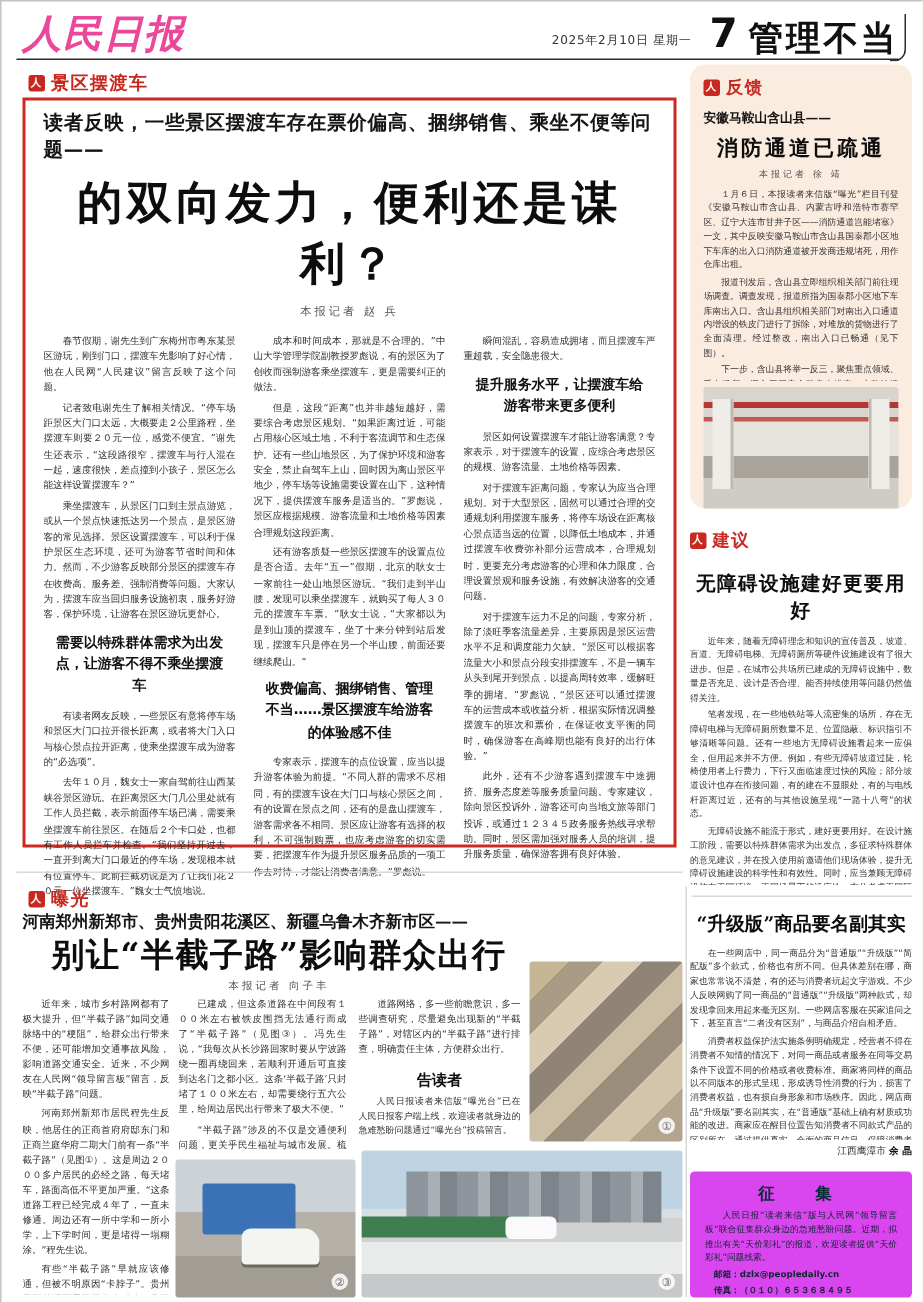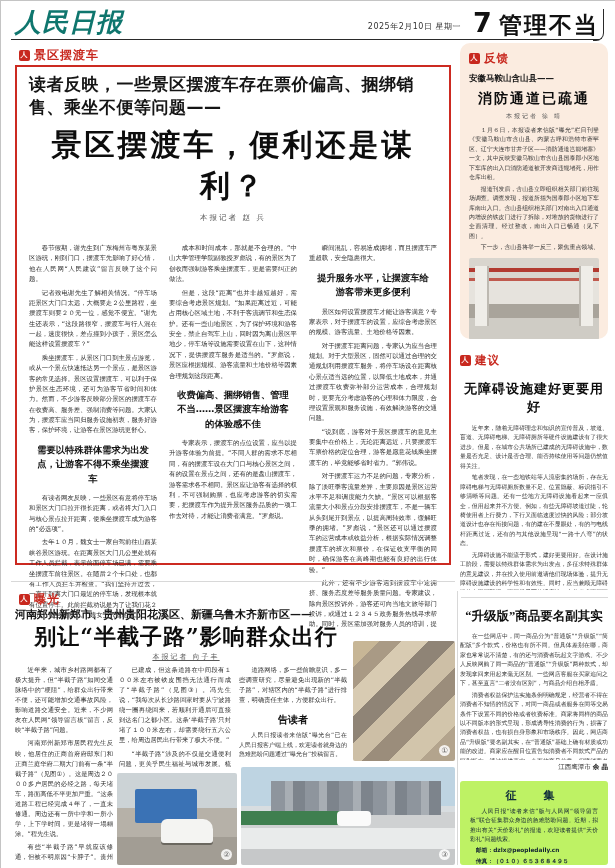--- a/index.html
+++ b/index.html
@@ -1,41 +1,41 @@
 <!DOCTYPE html>
 <html><head>
 <meta charset="utf-8">
 <style>
   html,body{margin:0;padding:0;background:#ededed;font-family:"DejaVu Sans",sans-serif;}
   .page{position:relative;width:615px;height:868px;margin:0 auto;background:#fff;border:1px solid #c4c4c4;overflow:hidden;}
   
-  .masthead{position:absolute;left:14px;top:4px;font-family:"DejaVu Serif",serif;font-style:italic;font-weight:bold;font-size:26px;color:#0f766e;letter-spacing:1px;}
+  .masthead{position:absolute;left:14px;top:4px;font-family:"DejaVu Serif",serif;font-style:italic;font-weight:bold;font-size:26px;color:#ec4899;letter-spacing:1px;}
   .hdr-date{position:absolute;left:330px;top:20px;width:130px;text-align:right;font-size:8px;color:#333;letter-spacing:.5px;}
   .hdr-pagenum{position:absolute;left:472px;top:6px;font-size:27px;font-weight:bold;color:#111;}
   .hdr-section{position:absolute;left:498px;top:9px;font-size:23px;font-weight:bold;color:#111;letter-spacing:2px;font-family:"DejaVu Sans",sans-serif;}
   .hdr-rule{position:absolute;left:10px;top:38px;width:588px;height:0;border-top:1.5px solid #2a2a2a;}
   .hdr-bracket{position:absolute;left:592px;top:8px;width:10px;height:31px;border-right:1.5px solid #2a2a2a;border-bottom:1.5px solid #2a2a2a;border-bottom-right-radius:8px;}
   
   .seclabel{position:absolute;display:flex;align-items:center;gap:4px;font-size:12px;font-weight:bold;color:#c8281e;letter-spacing:1px;}
   .seclogo{display:inline-block;width:11px;height:11px;background:#c8281e;border-radius:2px;color:#fff;font-size:7px;line-height:11px;text-align:center;font-weight:bold;}
   
   .mainbox{position:absolute;left:14px;top:64px;width:436px;height:500px;border:2.5px solid #cc2a21;box-sizing:border-box;padding:6px 12px;background:#fff;}
-  .kicker{font-size:17px;font-weight:bold;color:#151515;letter-spacing:.5px;}
+  .kicker{font-size:13px;font-weight:bold;color:#151515;letter-spacing:.5px;}
   .mainhead{margin-top:6px;text-align:center;font-size:30px;font-weight:bold;color:#0d0d0d;letter-spacing:3px;font-family:"DejaVu Sans",sans-serif;}
   .byline{margin-top:6px;text-align:center;font-size:7.5px;color:#555;letter-spacing:2px;}
-  .cols{display:flex;gap:12px;margin-top:20px;height:388px;overflow:hidden;}
+  .cols{display:flex;gap:12px;margin-top:9px;height:388px;overflow:hidden;}
   .col{flex:1;font-size:6.4px;line-height:1.62;color:#2f2f2f;text-align:justify;overflow:hidden;}
   .col p{margin:0 0 3px;text-indent:2em;}
   .subhead{margin:7px 4px;font-size:9.3px;font-weight:bold;line-height:1.55;color:#111;text-align:center;text-indent:0 !important;}
   
   .divider-h{position:absolute;background:#d8d8d8;height:1px;}
   .divider-v{position:absolute;background:#d8d8d8;width:1px;}
   .bg-kicker{position:absolute;left:14px;top:606px;width:346px;font-size:11px;font-weight:bold;color:#151515;font-family:"DejaVu Serif",serif;}
   .bg-head{position:absolute;left:10px;top:621px;width:350px;text-align:center;font-size:22px;font-weight:bold;color:#0d0d0d;font-family:"DejaVu Serif",serif;letter-spacing:1px;}
-  .bg-byline{position:absolute;left:10px;top:651px;width:350px;text-align:center;font-size:7px;color:#555;letter-spacing:2px;text-decoration:underline;}
+  .bg-byline{position:absolute;left:10px;top:651px;width:350px;text-align:center;font-size:7px;color:#555;letter-spacing:2px;}
   .bgcol{position:absolute;font-size:6.3px;line-height:1.6;color:#2f2f2f;text-align:justify;overflow:hidden;}
   .bgcol p{margin:0 0 3px;text-indent:2em;}
   .notice{position:absolute;left:238px;top:712px;width:108px;height:52px;overflow:hidden;}
   .notice h4{margin:0 0 3px;text-align:center;font-size:10px;font-family:Liberation Sans, sans-serif;color:#111;}
   .notice p{margin:0;font-size:6px;line-height:1.6;color:#333;text-align:justify;text-indent:2em;}
   
   .photo{position:absolute;border-radius:2px;overflow:hidden;}
   .badge{position:absolute;right:5px;bottom:5px;width:11px;height:11px;border-radius:50%;background:rgba(255,255,255,.85);color:#666;font-size:7.5px;line-height:11px;text-align:center;}
   .ph-aerial{left:352px;top:640px;width:102px;height:120px;background:
     linear-gradient(135deg,#c7b696 0 12%,#a99a85 12% 22%,#d8cbb2 22% 34%,#8f8476 34% 46%,#cdbfa6 46% 58%,#9b8d7b 58% 70%,#d2c5ab 70% 84%,#b3a48d 84%);}
@@ -59,23 +59,23 @@
   .side-byline{margin-top:4px;text-align:center;font-size:6px;color:#555;letter-spacing:2px;}
   .side-body{margin-top:5px;font-size:5.9px;line-height:1.6;color:#333;text-align:justify;overflow:hidden;}
   .side-body p{margin:0 0 2px;text-indent:2em;}
   .fankui .side-body{height:128px;}
   .jianyi{position:absolute;left:459px;top:352px;width:148px;height:238px;overflow:hidden;}
   .jianyi .side-head{margin-top:12px;font-size:13px;letter-spacing:1px;}
   .jianyi .side-body{height:166px;margin-top:8px;}
   .signature{margin-top:3px;text-align:right;font-size:6.5px;color:#333;}
   .signature b{font-weight:bold;color:#111;}
   .shangpin{position:absolute;left:459px;top:602px;width:148px;height:168px;overflow:hidden;}
-  .shangpin .side-head{font-size:12.5px;letter-spacing:0;font-family:Liberation Serif, serif;}
+  .shangpin .side-head{font-size:12.5px;letter-spacing:0;}
   .shangpin .side-body{height:128px;margin-top:7px;}
-  .zhengji{position:absolute;left:459px;top:780px;width:148px;height:84px;background:#bef264;border-radius:3px;box-sizing:border-box;padding:7px 10px;overflow:hidden;}
+  .zhengji{position:absolute;left:459px;top:780px;width:148px;height:84px;background:#d946ef;border-radius:3px;box-sizing:border-box;padding:7px 10px;overflow:hidden;}
   .zhengji h4{margin:0;text-align:center;font-size:11px;font-weight:bold;letter-spacing:8px;color:#0d2a3a;font-family:"DejaVu Serif",serif;}
   .zhengji p{margin:4px 0 0;font-size:5.8px;line-height:1.6;color:#123;text-align:justify;text-indent:2em;}
   .zhengji .contact{margin:2px 0 0;font-weight:bold;text-indent:1em;}
 </style>
 </head>
 <body>
 
 <div class="page">
 
   <div class="masthead">人民日报</div>
@@ -85,43 +85,43 @@
   <div class="hdr-rule"></div>
   <div class="hdr-bracket"></div>
 
   <div class="seclabel" style="left: 18px; top: 46px; position: absolute;">
     <span class="seclogo">人</span>
     <span>景区摆渡车</span>
   </div>
 
   <div class="mainbox">
     <div class="kicker">读者反映，一些景区摆渡车存在票价偏高、捆绑销售、乘坐不便等问题——</div>
-    <div class="mainhead">景区摆渡车，便利还是谋利？</div>
+    <div class="mainhead">的双向发力，便利还是谋利？</div>
     <div class="byline">本报记者 赵 兵</div>
     <div class="cols">
       <div class="col">
         <p>春节假期，谢先生到广东梅州市粤东某景区游玩，刚到门口，摆渡车先影响了好心情，他在人民网“人民建议”留言反映了这个问题。</p>
         <p>记者致电谢先生了解相关情况。“停车场距景区大门口太远，大概要走２公里路程，坐摆渡车则要２０元一位，感觉不便宜。”谢先生还表示，“这段路很窄，摆渡车与行人混在一起，速度很快，差点撞到小孩子，景区怎么能这样设置摆渡车？”</p>
         <p>乘坐摆渡车，从景区门口到主景点游览，或从一个景点快速抵达另一个景点，是景区游客的常见选择。景区设置摆渡车，可以利于保护景区生态环境，还可为游客节省时间和体力。然而，不少游客反映部分景区的摆渡车存在收费高、服务差、强制消费等问题。大家认为，摆渡车应当回归服务设施初衷，服务好游客，保护环境，让游客在景区游玩更舒心。</p>
         <div class="subhead">需要以特殊群体需求为出发点，让游客不得不乘坐摆渡车</div>
         <p>有读者网友反映，一些景区有意将停车场和景区大门口拉开很长距离，或者将大门入口与核心景点拉开距离，使乘坐摆渡车成为游客的“必选项”。</p>
         <p>去年１０月，魏女士一家自驾前往山西某峡谷景区游玩。在距离景区大门几公里处就有工作人员拦截，表示前面停车场已满，需要乘坐摆渡车前往景区。在随后２个卡口处，也都有工作人员拦车并检查。“我们坚持开过去，一直开到离大门口最近的停车场，发现根本就有位置停车。此前拦截劝说是为了让我们花２０元一位坐摆渡车。”魏女士气愤地说。</p>
       </div>
       <div class="col">
         <p>成本和时间成本，那就是不合理的。”中山大学管理学院副教授罗彪说，有的景区为了创收而强制游客乘坐摆渡车，更是需要纠正的做法。</p>
         <p>但是，这段“距离”也并非越短越好，需要综合考虑景区规划。“如果距离过近，可能占用核心区域土地，不利于客流调节和生态保护。还有一些山地景区，为了保护环境和游客安全，禁止自驾车上山，回时因为离山景区平地少，停车场等设施需要设置在山下，这种情况下，提供摆渡车服务是适当的。”罗彪说，景区应根据规模、游客流量和土地价格等因素合理规划这段距离。</p>
+        <p>还有游客质疑一些景区摆渡车的设置点位是否合适。去年“五一”假期，北京的耿女士一家前往一处山地景区游玩。“我们走到半山腰，发现可以乘坐摆渡车，就购买了每人３０元的摆渡车车票。”耿女士说，“大家都以为是到山顶的摆渡车，坐了十来分钟到站后发现，摆渡车只是停在另一个半山腰，前面还要继续爬山。”</p>
         <div class="subhead">收费偏高、捆绑销售、管理不当……景区摆渡车给游客的体验感不佳</div>
         <p>专家表示，摆渡车的点位设置，应当以提升游客体验为前提。“不同人群的需求不尽相同，有的摆渡车设在大门口与核心景区之间，有的设置在景点之间，还有的是盘山摆渡车，游客需求各不相同。景区应让游客有选择的权利，不可强制购票，也应考虑游客的切实需要，把摆渡车作为提升景区服务品质的一项工作去对待，才能让消费者满意。”罗彪说。</p>
       </div>
       <div class="col">
         <p>瞬间混乱，容易造成拥堵，而且摆渡车严重超载，安全隐患很大。</p>
         <div class="subhead">提升服务水平，让摆渡车给游客带来更多便利</div>
         <p>景区如何设置摆渡车才能让游客满意？专家表示，对于摆渡车的设置，应综合考虑景区的规模、游客流量、土地价格等因素。</p>
         <p>对于摆渡车距离问题，专家认为应当合理规划。对于大型景区，固然可以通过合理的交通规划利用摆渡车服务，将停车场设在距离核心景点适当远的位置，以降低土地成本，并通过摆渡车收费弥补部分运营成本，合理规划时，更要充分考虑游客的心理和体力限度，合理设置景观和服务设施，有效解决游客的交通问题。</p>
-        <p>“说到底，游客对于景区摆渡车的意见主要集中在价格上，无论距离远近，只要摆渡车车票价格的定位合理，游客是愿意花钱乘坐摆渡车的，毕竟能够省时省力。”郭伟说。</p>
         <p>对于摆渡车运力不足的问题，专家分析，除了淡旺季客流量差异，主要原因是景区运营水平不足和调度能力欠缺。“景区可以根据客流量大小和景点分段安排摆渡车，不是一辆车从头到尾开到景点，以提高周转效率，缓解旺季的拥堵。”罗彪说，“景区还可以通过摆渡车的运营成本或收益分析，根据实际情况调整摆渡车的班次和票价，在保证收支平衡的同时，确保游客在高峰期也能有良好的出行体验。”</p>
         <p>此外，还有不少游客遇到摆渡车中途拥挤、服务态度差等服务质量问题。专家建议，除向景区投诉外，游客还可向当地文旅等部门投诉，或通过１２３４５政务服务热线寻求帮助。同时，景区需加强对服务人员的培训，提升服务质量，确保游客拥有良好体验。</p>
 
       </div>
     </div>
   </div>
 
   <div class="divider-h" style="left:10px;top:580px;width:444px;"></div>
   <div class="divider-v" style="left:456px;top:590px;height:274px;"></div>
 

